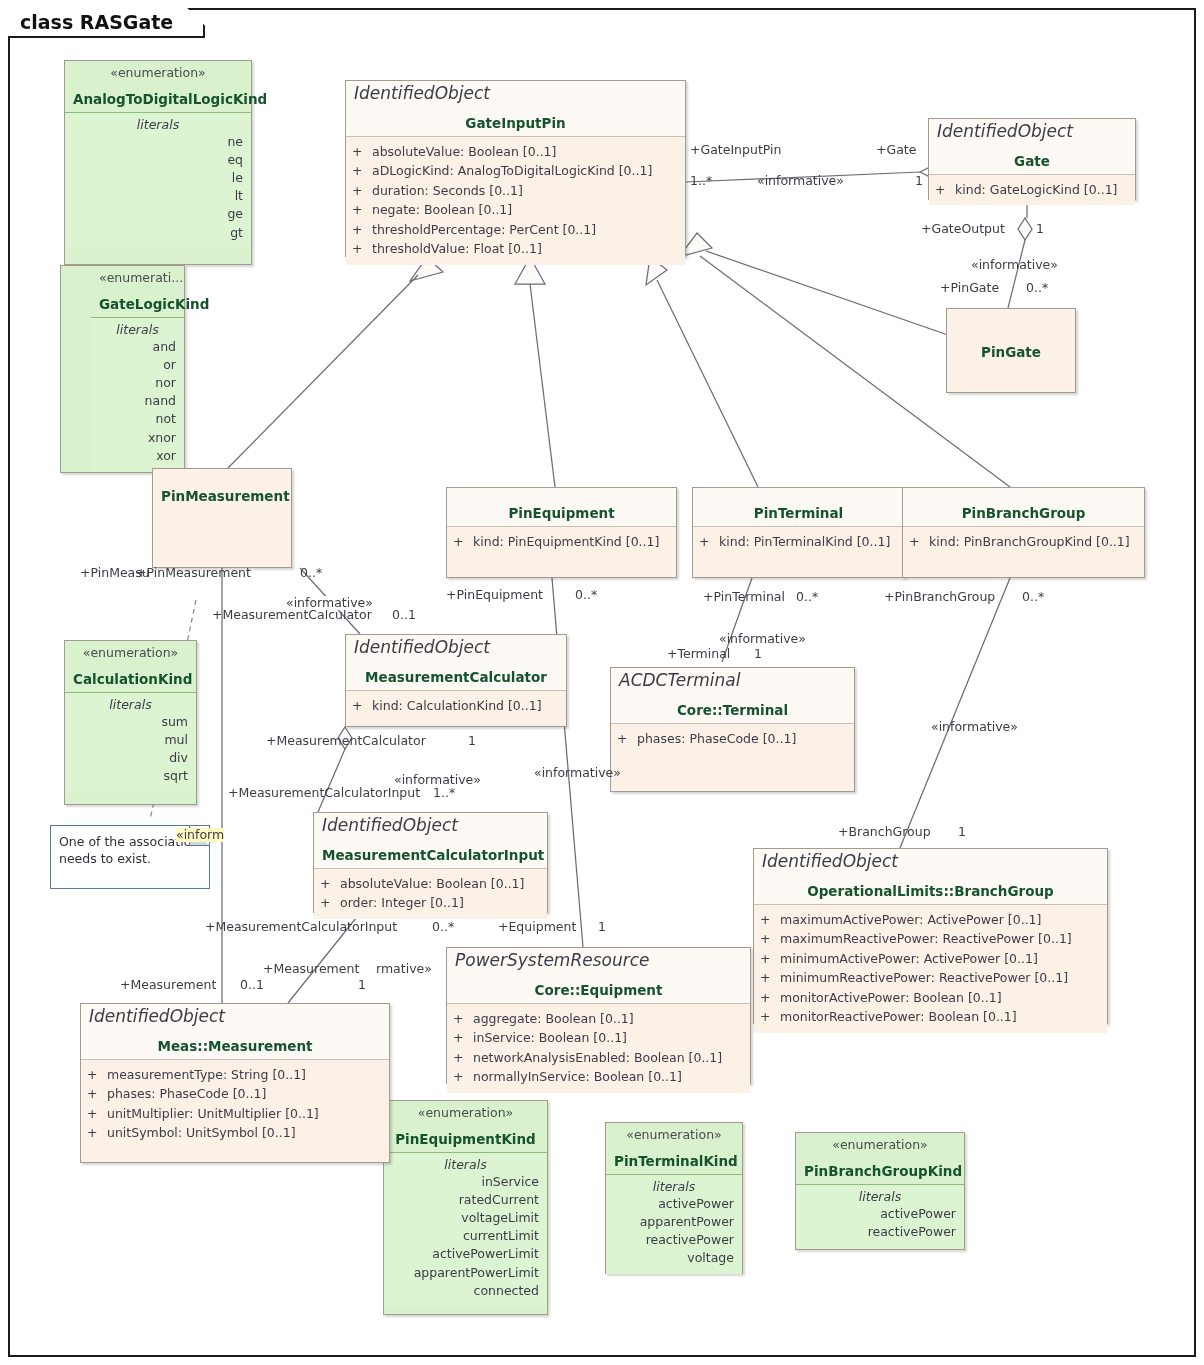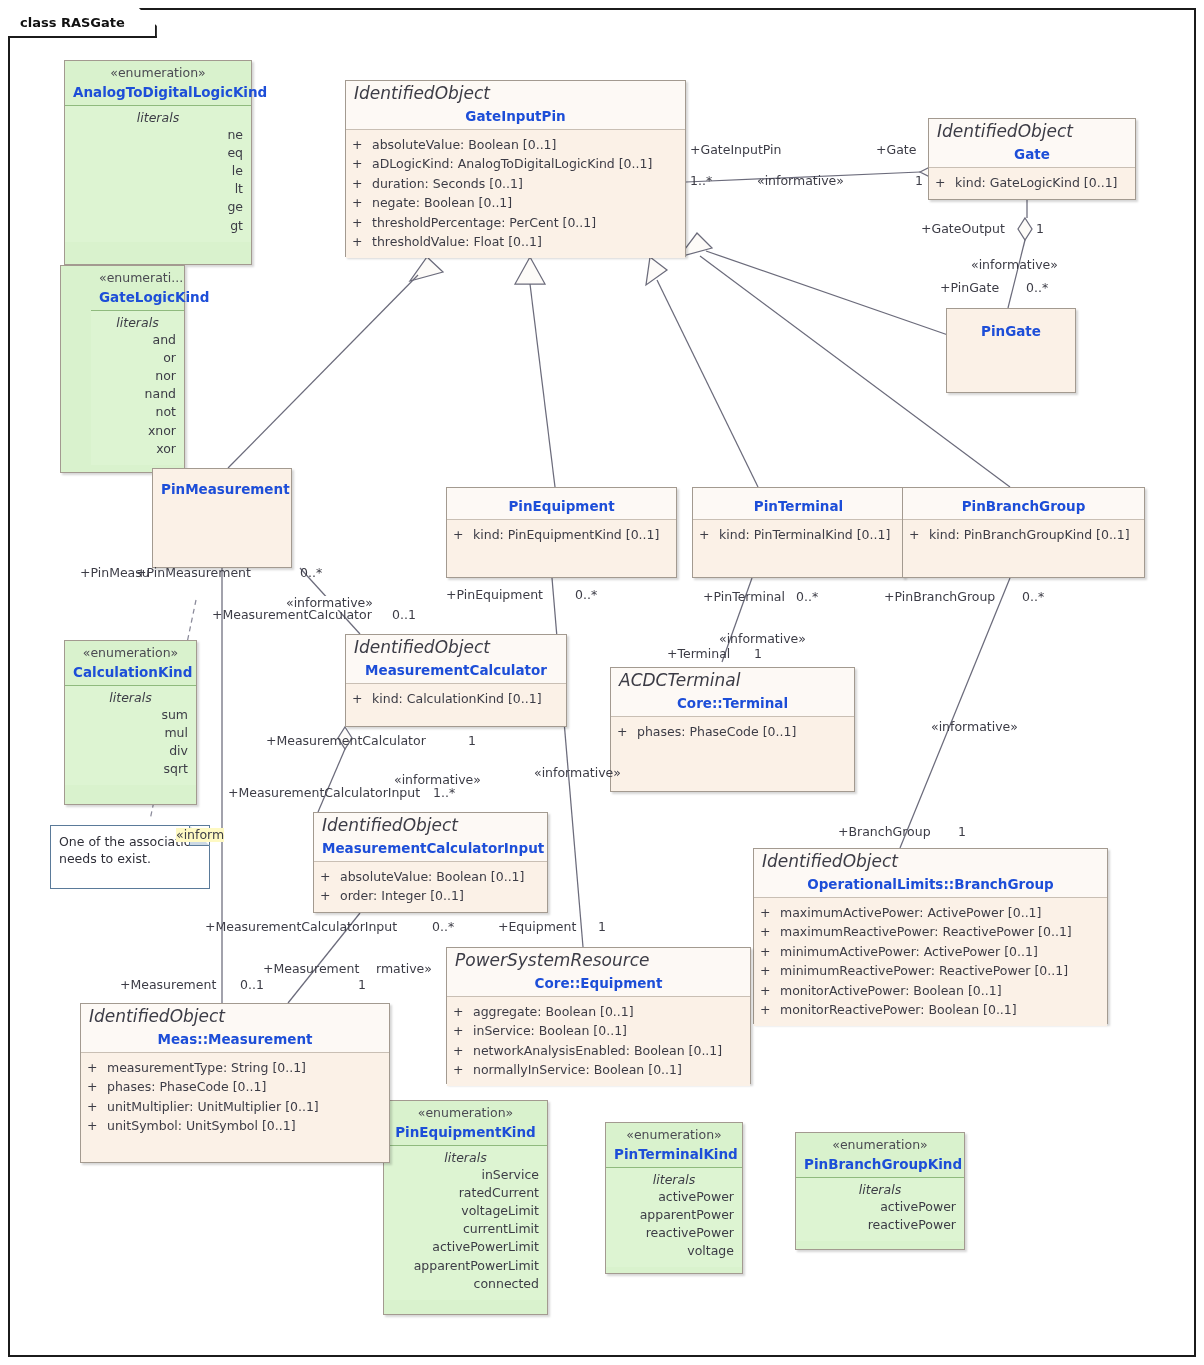--- a/index.html
+++ b/index.html
@@ -5,21 +5,21 @@
   html,body{margin:0;padding:0;background:#fff;}
   body{font-family:"DejaVu Sans","Liberation Sans",sans-serif;color:#3c3c46;}
   #canvas{position:relative;width:1204px;height:1365px;overflow:hidden;background:#ffffff;}
 
   
   #frame{position:absolute;left:8px;top:8px;width:1188px;height:1349px;
          border:2px solid #1b1b1b;box-sizing:border-box;}
   #frame-tab{position:absolute;left:8px;top:8px;height:30px;box-sizing:border-box;
              border:2px solid #1b1b1b;border-top:none;border-left:none;
              background:#fff;padding:0 30px 0 12px;display:flex;align-items:center;
-             font-weight:bold;font-size:13px;color:#111;
+             font-weight:bold;font-size:19px;color:#111;
              clip-path:polygon(0 0,calc(100% - 18px) 0,100% 60%,100% 100%,0 100%);}
 
   
   #links{position:absolute;left:0;top:0;width:1204px;height:1365px;}
   #links line,#links path.edge{stroke:#6b6b7b;stroke-width:1.25px;fill:none;}
   #links path.dash{stroke:#8a8a9a;stroke-width:1.25px;fill:none;stroke-dasharray:5 4;}
   #links polygon.tri{fill:#fdfbf8;stroke:#6b6b7b;stroke-width:1.25px;}
   #links polygon.dia{fill:#fdfbf8;stroke:#6b6b7b;stroke-width:1.25px;}
 
   
@@ -27,21 +27,21 @@
         box-shadow:2px 2px 2px rgba(0,0,0,.16);}
   .cls{background:#fbf1e7;}
   .cls .hdr{background:#fdf9f5;border-bottom:1px solid #c9bfb4;padding:3px 8px 5px;}
   .cls .body{padding:5px 6px 6px;background:#fbf1e7;}
   .enum{background:#d9f2cd;}
   .enum .hdr{background:#d9f2cd;border-bottom:1px solid #8fba7e;padding:5px 8px 4px;text-align:center;}
   .enum .body{background:#ddf4d2;padding:4px 8px 7px;}
 
   .stereo{font-size:12.5px;color:#4a4a52;text-align:center;line-height:1.15;}
   .parent{font-style:italic;font-size:17px;color:#3c3c46;text-align:left;line-height:1.15;}
-  .title{font-weight:bold;font-size:13.5px;color:#1d4ed8;text-align:center;line-height:1.2;margin-top:4px;}
+  .title{font-weight:bold;font-size:13.5px;color:#14532d;text-align:center;line-height:1.2;margin-top:11px;}
   .litlabel{font-style:italic;font-size:12.5px;text-align:center;color:#3c3c46;margin-bottom:1px;}
   .lit{font-size:12.5px;color:#3c3c46;line-height:18.2px;padding-left:22px;text-align:right;}
   .attr{font-size:12.5px;color:#3c3c46;line-height:19.5px;white-space:nowrap;display:flex;}
   .attr .vis{width:20px;flex:0 0 20px;text-align:left;}
 
   
   .note{position:absolute;box-sizing:border-box;background:#fff;border:1px solid #5a7a99;
         font-size:12.5px;color:#2f2f38;padding:7px 8px;line-height:17px;}
   .note .fold{position:absolute;right:-1px;top:-1px;width:20px;height:20px;
         background:#ccd9e4;border-left:1px solid #5a7a99;border-bottom:1px solid #5a7a99;
@@ -230,21 +230,21 @@
     </div>
     <div class="body">
       <div class="attr">
           <span class="vis">+</span>
           <span>kind: GateLogicKind [0..1]</span>
         </div>
     </div>
   </div>
 
   <div class="node cls" style="left:946px;top:308px;width:130px;height:85px;">
-    <div class="hdr" style="border-bottom:none;background:#fbf1e7;padding-top:10px;">
+    <div class="hdr" style="border-bottom:none;background:#fbf1e7;padding-top:24px;">
       <div class="title">PinGate</div>
     </div>
   </div>
 
   <div class="node cls" style="left:152px;top:468px;width:140px;height:100px;">
     <div class="hdr" style="border-bottom:none;background:#fbf1e7;padding-top:8px;">
       <div class="title">PinMeasurement</div>
     </div>
   </div>
 

